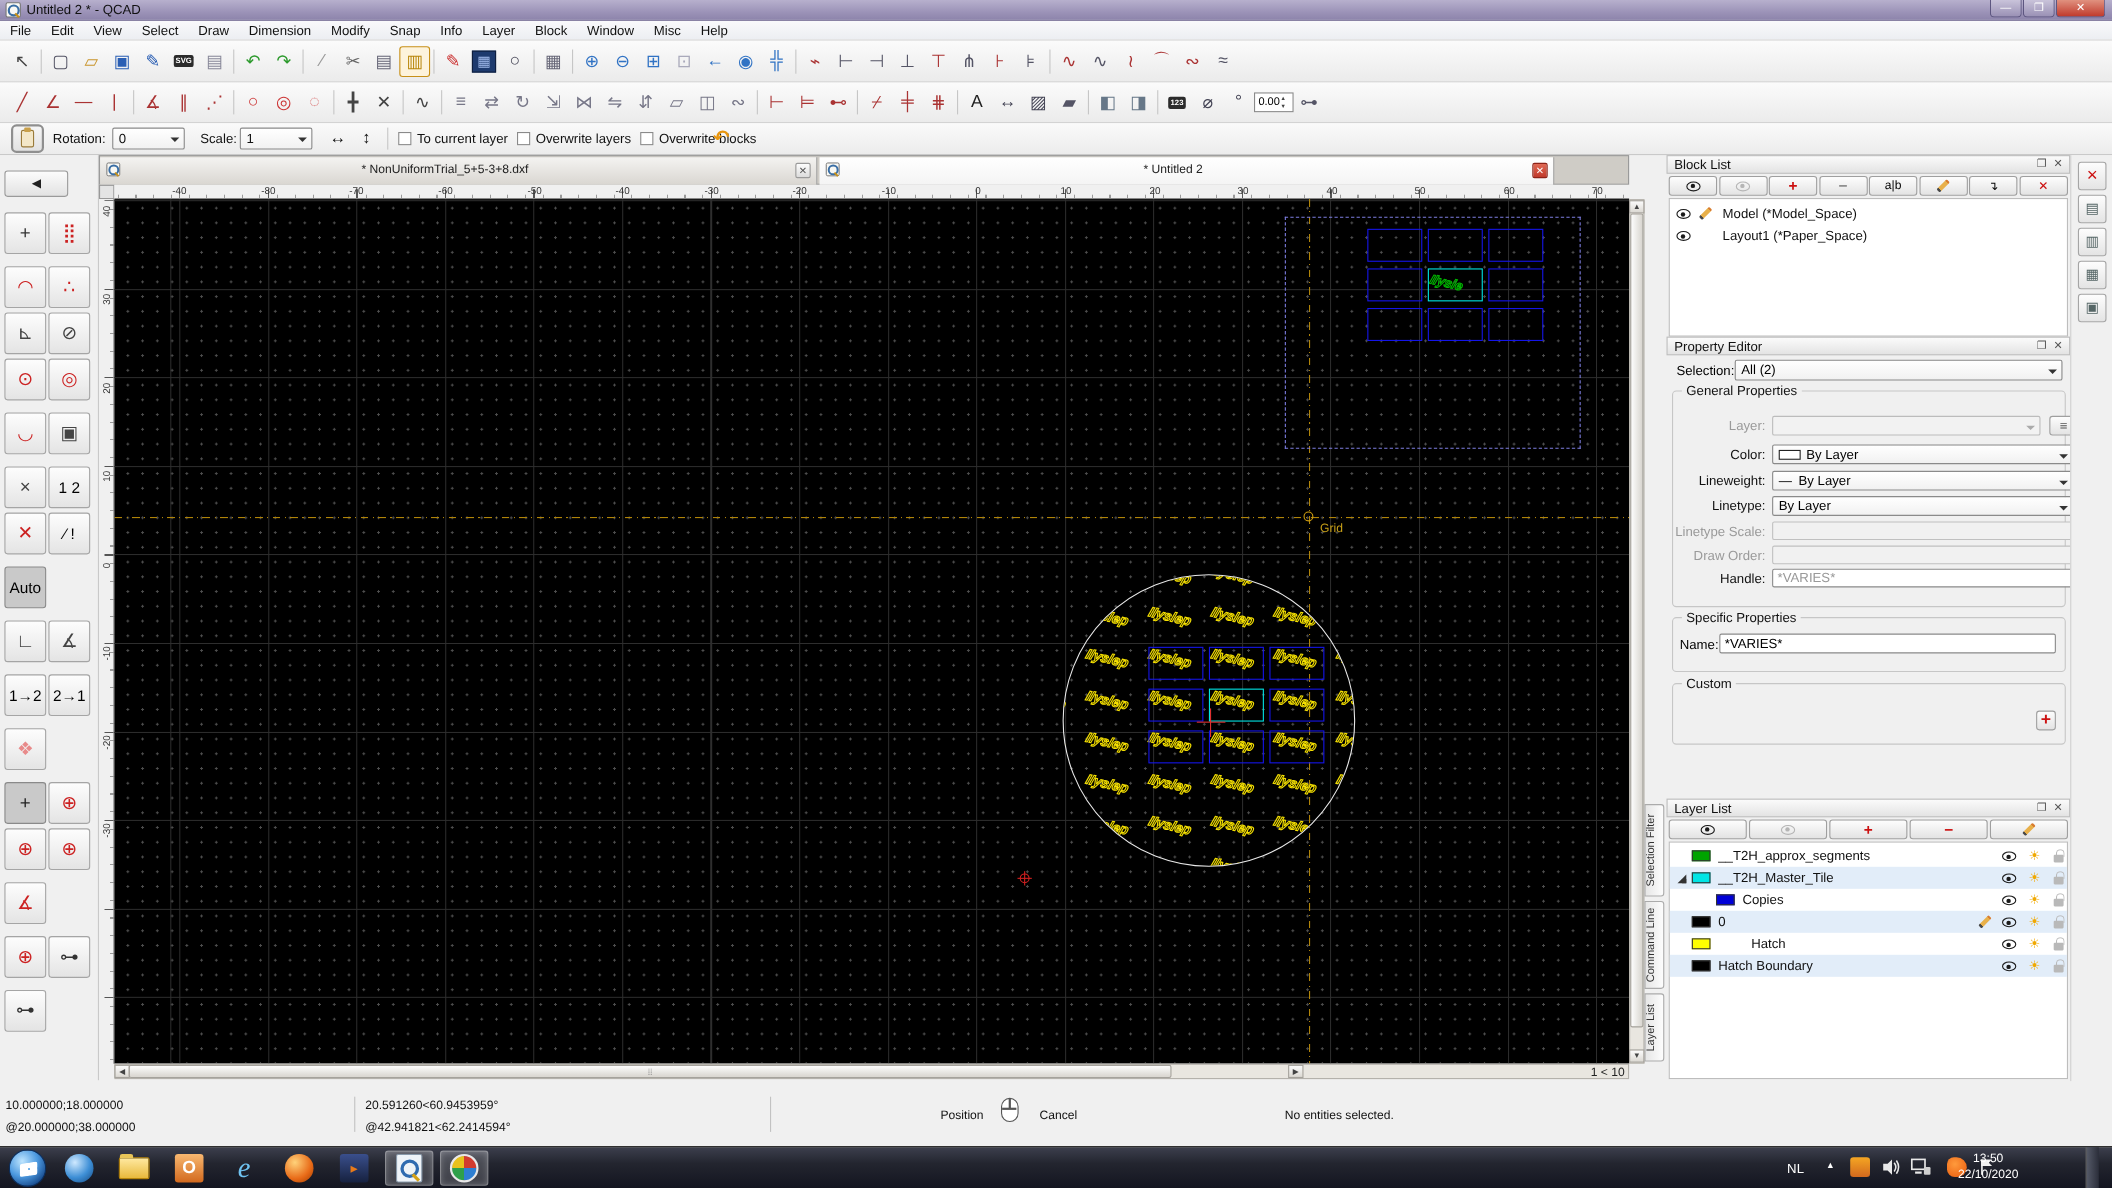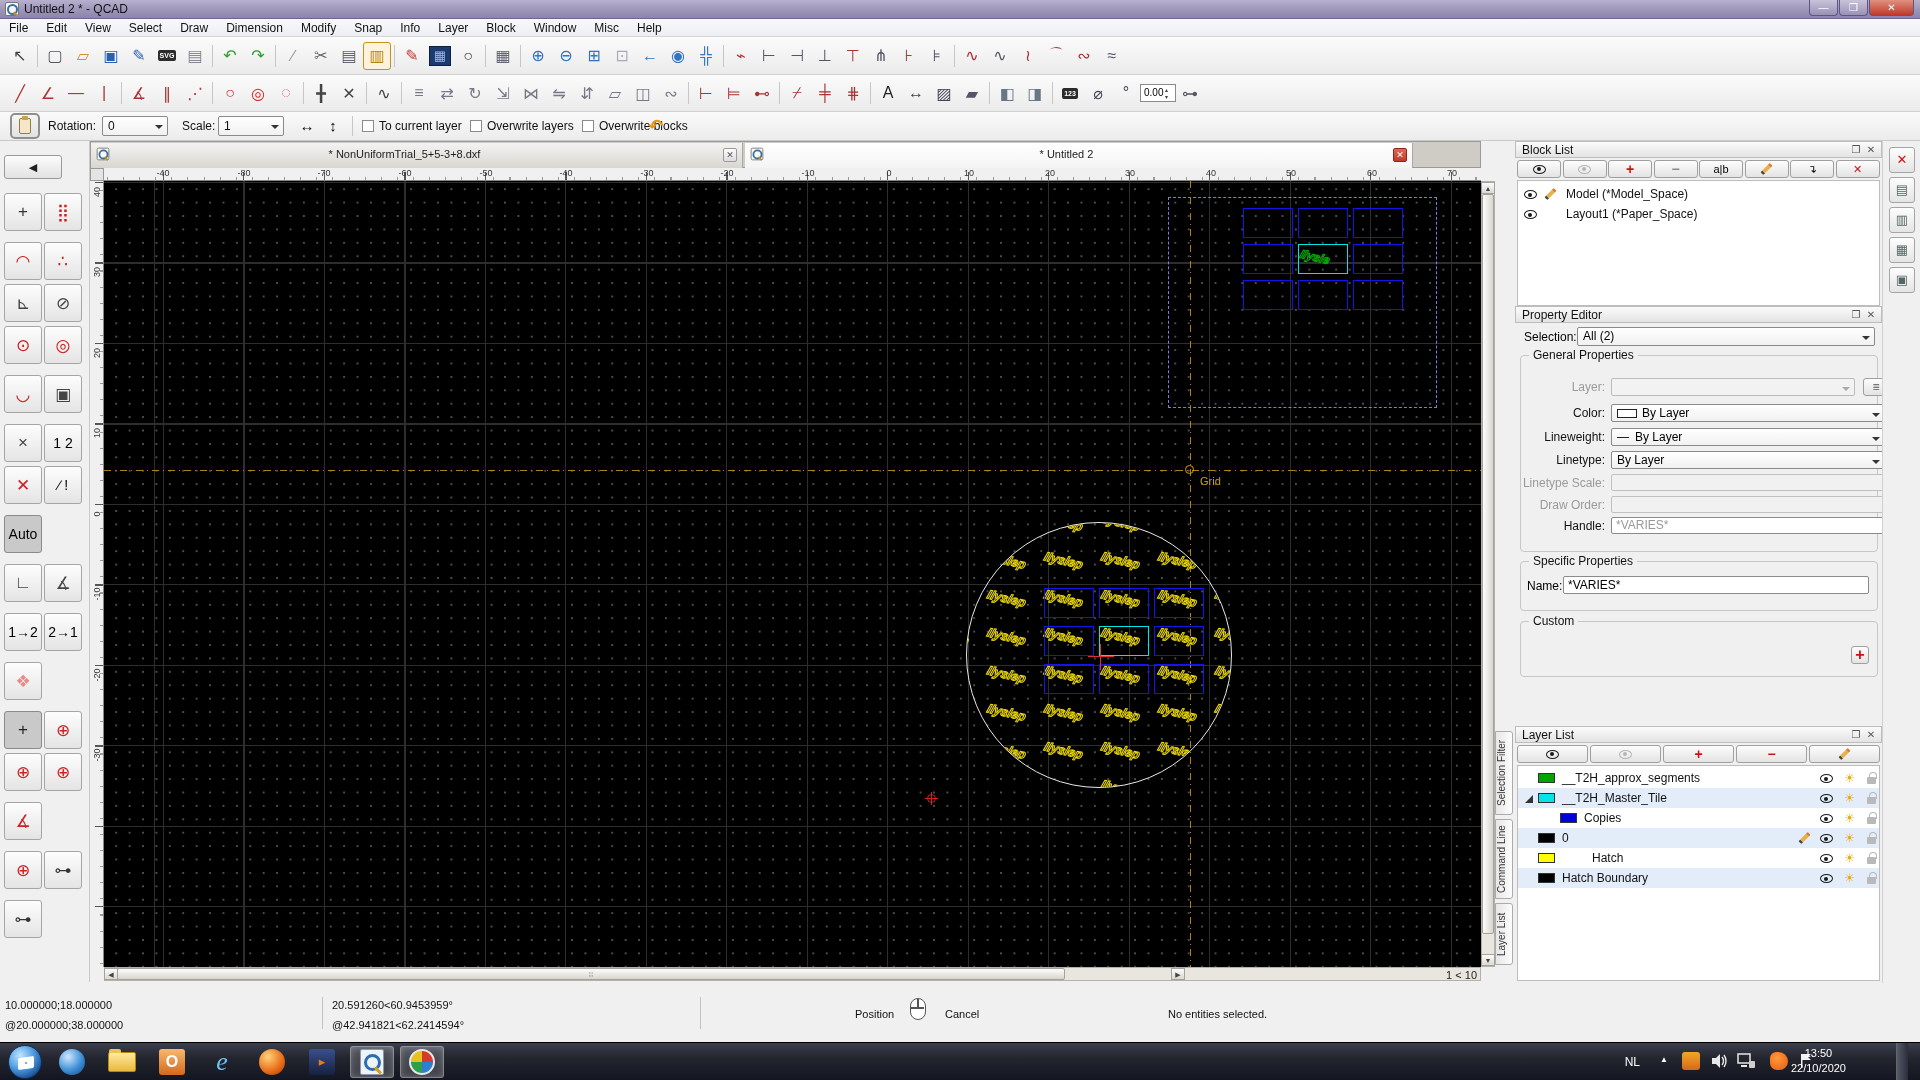--- a/index.html
+++ b/index.html
@@ -216,21 +216,21 @@
   .ic-ie { color:#6fc2f0; font-size:26px; font-style:italic; font-family:"Liberation Serif",serif; }
   .ic-ff { width:26px; height:26px; border-radius:50%; background:radial-gradient(circle at 35% 30%,#ffd27a,#e86a17 60%,#9c3a00); }
   .ic-media { width:26px; height:26px; border-radius:3px; background:linear-gradient(#3a4f8c,#16213f); color:#e87a1a; font-size:13px; text-align:center; line-height:26px; }
   .ic-qcad { position:relative; width:24px; height:26px; background:#eef3f8; border:1px solid #8899aa; border-radius:2px; }
   .ic-qcad::before { content:""; position:absolute; left:3px; top:4px; width:11px; height:11px; border:3px solid #2f6bb0; border-radius:50%; }
   .ic-qcad::after { content:""; position:absolute; right:1px; bottom:2px; width:8px; height:3px; background:#d4a017; transform:rotate(45deg); }
   .ic-compass { width:26px; height:26px; border-radius:50%;
     background:conic-gradient(#d23b2e 0 25%,#2e7fd2 25% 50%,#2ea04a 50% 75%,#e8c11c 75%); border:2px solid #e8e8e8; }
   #tray { position:absolute; right:12px; top:0; height:38px; color:#fff; font-size:12px; }
   .tray-item { position:absolute; top:12px; }
-  #clock { position:absolute; right:62px; top:3px; text-align:center; font-size:11px; line-height:15px; color:#fff; }
+  #clock { position:absolute; right:73px; top:3px; text-align:center; font-size:11px; line-height:15px; color:#fff; }
   #showdesk { position:absolute; right:0; top:0; width:12px; height:38px; background:linear-gradient(90deg,#555a68,#2b2e3a); border-left:1px solid #666; }
   .tico { position:absolute; top:9px; }
 
   .abs { position:absolute;text-align:center; }
 </style>
 </head>
 <body>
 
 <div id="app">
 

